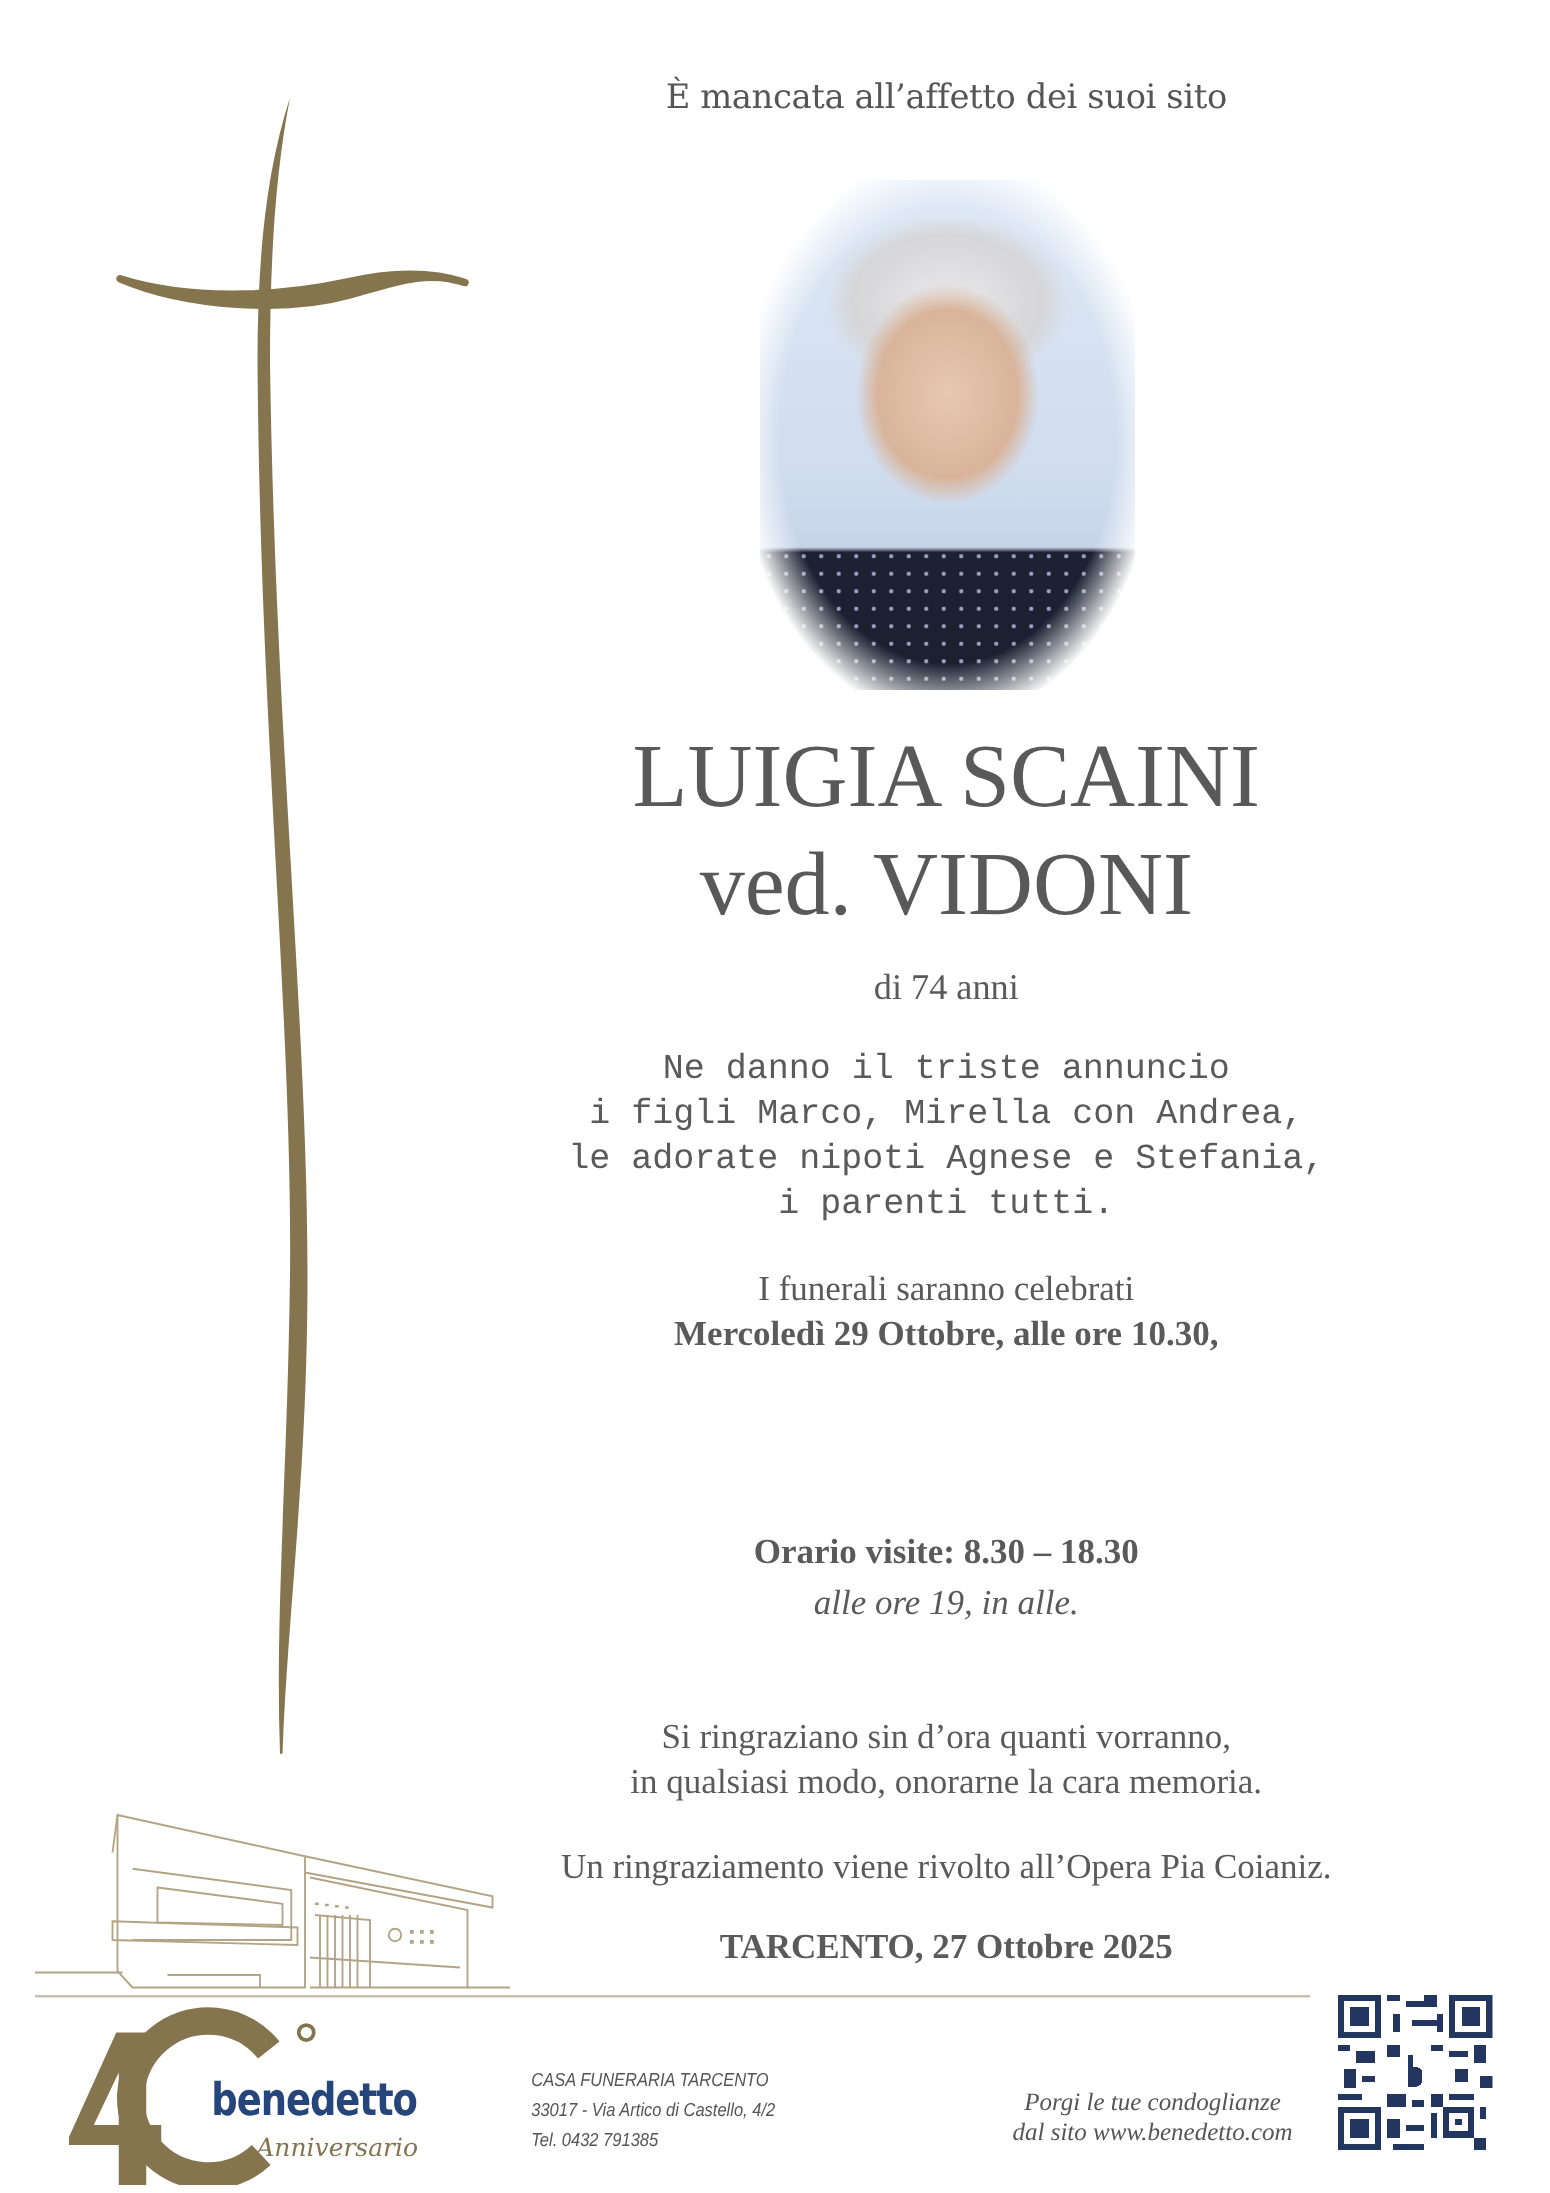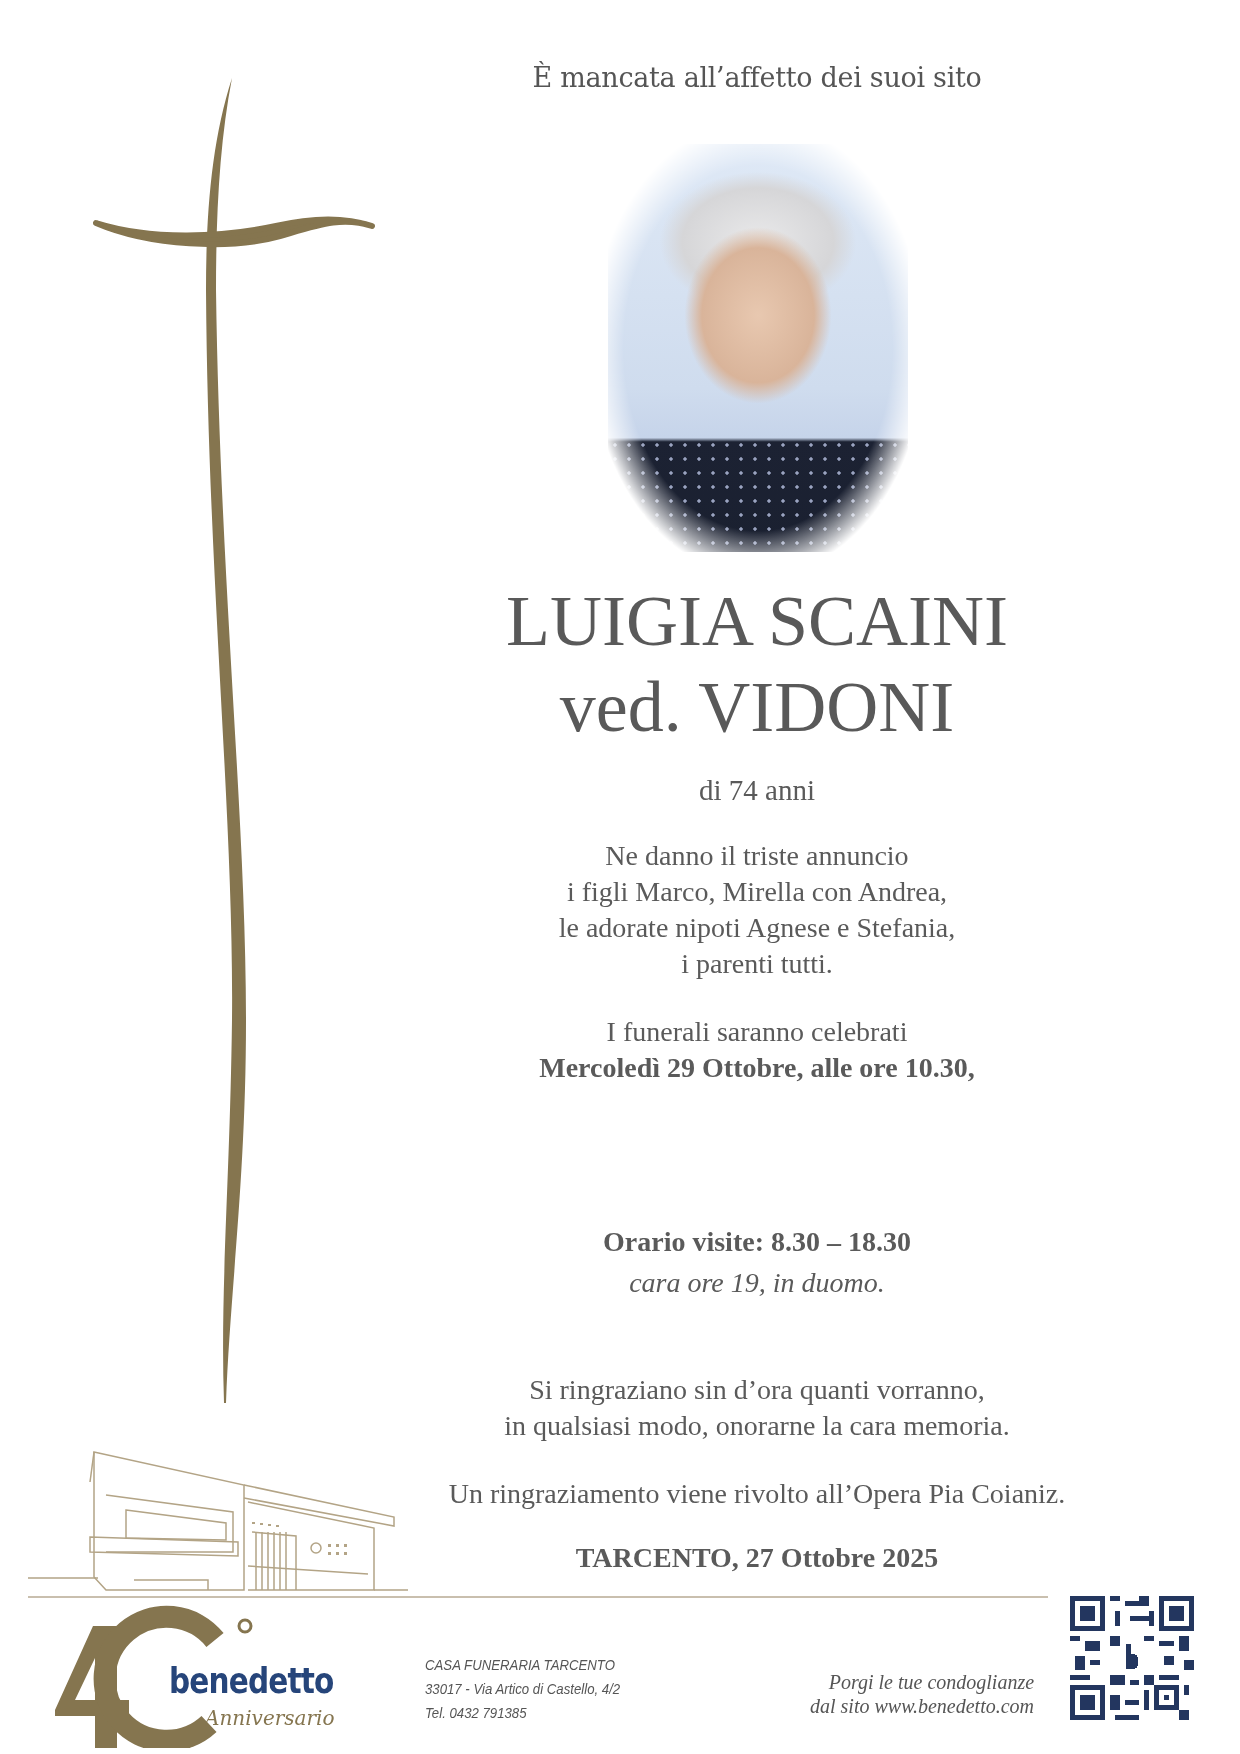--- a/index.html
+++ b/index.html
@@ -12,31 +12,31 @@
       radial-gradient(ellipse 34% 30% at 50% 42%, #e8c8b0 0%, #d9b49a 55%, rgba(217,180,154,0) 72%),
       radial-gradient(ellipse 42% 22% at 50% 24%, #e9e9ea 0%, #d6d6d8 60%, rgba(214,214,216,0) 78%),
       linear-gradient(180deg,#dfe9f6 0%,#cfdcee 60%,#c6d4ea 72%,#1c2233 73%,#1a2030 100%);
     -webkit-mask-image:radial-gradient(ellipse 56% 56% at 50% 50%,#000 80%,rgba(0,0,0,0) 100%);
     mask-image:radial-gradient(ellipse 56% 56% at 50% 50%,#000 80%,rgba(0,0,0,0) 100%);}
   .photo .dots{position:absolute;left:0;right:0;bottom:0;height:28%;
     background-image:radial-gradient(circle,#9aa3c0 1.4px,transparent 2px);background-size:14px 14px;}
   .name{top:578px;font-size:72px;line-height:86px;color:#595959;}
   .age{top:774px;font-size:29px;}
   .para{font-size:28px;line-height:36px;}
-  .p1{top:838px;}
+  .p1{top:838px;font-family:Liberation Mono, monospace;}
   .p2{top:1014px;}
   .p3{top:1224px;font-weight:bold;}
   .p4{top:1265px;font-style:italic;}
   .p5{top:1372px;}
   .p6{top:1476px;}
   .p7{top:1540px;font-weight:bold;}
   .bold{font-weight:bold;}
   .line{left:28px;top:1596px;width:1020px;height:2px;background:#c9bfae;}
   .addr{left:425px;top:1653px;font-family:"Liberation Sans","DejaVu Sans",sans-serif;font-style:italic;font-size:15px;line-height:24px;color:#555;transform:scaleX(0.88);transform-origin:left;}
-  .condo{left:810px;top:1670px;font-style:italic;font-size:20px;line-height:24px;color:#555;text-align:right;}
+  .condo{left:810px;top:1670px;font-style:italic;font-size:20px;line-height:24px;color:#555;text-align:center;}
   .condo b{font-weight:normal;}
   .qr{left:1070px;top:1596px;width:124px;height:124px;}
   .logo40{left:55px;top:1598px;width:340px;height:150px;}
 </style>
 </head>
 <body>
 
 <svg class="abs" style="left:80px;top:60px" width="300" height="1360" viewBox="0 0 300 1360">
   <path d="M152 18 C 132 80, 126 150, 126 230 C 128 520, 154 760, 152 960 C 150 1120, 140 1230, 144 1343 L 146 1343 C 150 1230, 166 1120, 166 960 C 166 760, 140 520, 136 230 C 136 150, 140 80, 152 18 Z" fill="#85754f"></path>
   <path d="M16 163 C 70 186, 150 190, 200 176 C 238 165, 262 156, 292 166 C 262 156, 230 158, 196 166 C 140 178, 70 180, 16 163 Z" fill="#85754f" stroke="#85754f" stroke-width="6" stroke-linejoin="round"></path>
@@ -63,21 +63,21 @@
 </div>
 
 <div class="center para p2">
   <div>I funerali saranno celebrati</div>
   <div class="bold">Mercoledì 29 Ottobre, alle ore 10.30,</div>
 </div>
 
 <div class="center para p3">Orario visite: 8.30 – 18.30</div>
 
 <div class="center para p4">
-  <div>cara ore 19, in duomo.</div>
+  <div>alle ore 19, in alle.</div>
 </div>
 
 <div class="center para p5">
   <div>Si ringraziano sin d’ora quanti vorranno,</div>
   <div>in qualsiasi modo, onorarne la cara memoria.</div>
 </div>
 
 <div class="center para p6">Un ringraziamento viene rivolto all’Opera Pia Coianiz.</div>
 
 <div class="center para p7">TARCENTO, 27 Ottobre 2025</div>

